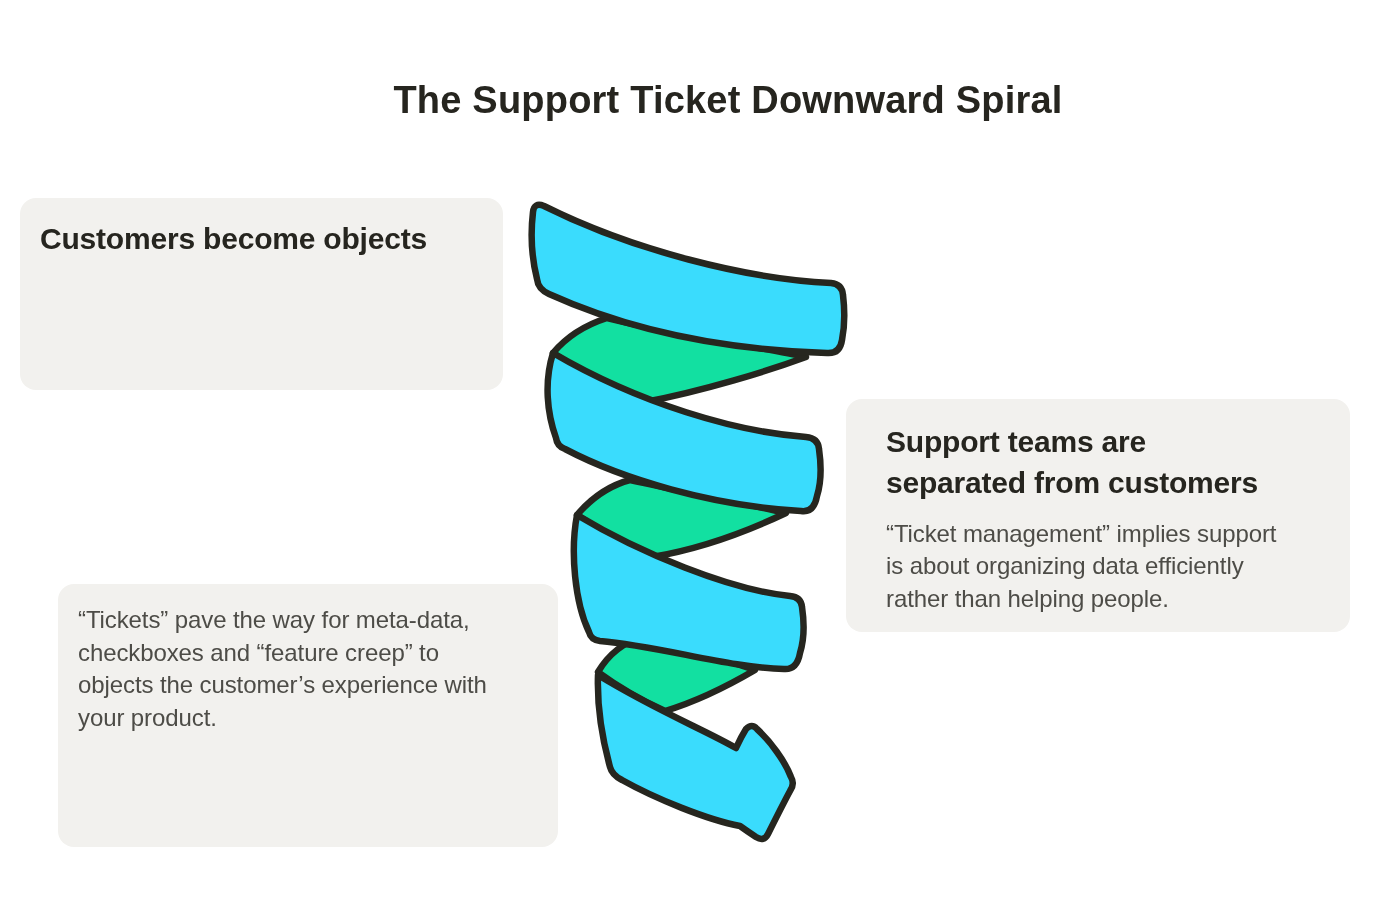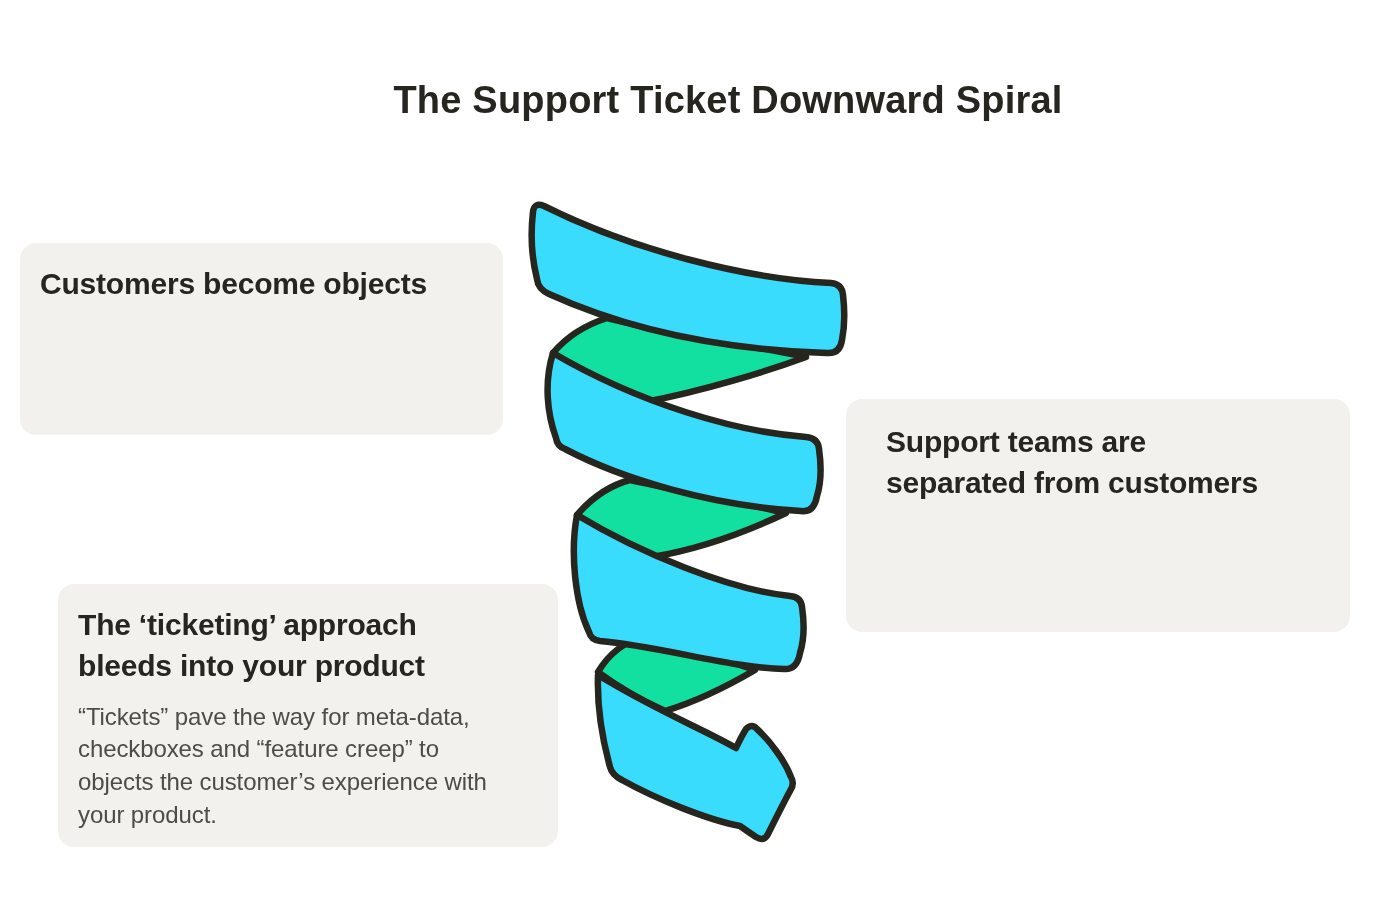--- a/index.html
+++ b/index.html
@@ -18,21 +18,21 @@
     border-radius:16px;box-sizing:border-box;
   }
   .card h2{
     margin:0 0 14px 0;font-size:30px;font-weight:bold;line-height:1.38;
     color:var(--heading,#26251f);white-space:pre-line;letter-spacing:-.2px;
   }
   .card p{
     margin:0;font-size:24px;line-height:1.36;
     color:var(--body,#4d4c47);white-space:pre-line;letter-spacing:-.1px;
   }
-  #card-1{left:20px;top:198px;width:483px;height:192px;padding:20px 20px;margin-top:45px;}
+  #card-1{left:20px;top:198px;width:483px;height:192px;padding:20px 20px;}
   #card-2{left:846px;top:399px;width:504px;height:233px;padding:22px 40px;}
   #card-3{left:58px;top:584px;width:500px;height:263px;padding:20px 20px;}
   .spiral-svg{position:absolute;left:0;top:0;width:1380px;height:912px;}
   .spiral-svg path{
     stroke:var(--outline,#26261f);
     stroke-width:6.5;
     stroke-linejoin:round;
     stroke-linecap:round;
   }
 </style>
@@ -53,22 +53,23 @@
   <path d="M 598 675 C 655 710 705 730 736 748 Q 741 737 746 729 Q 752 723 757 729 C 770 741 785 761 791 777 Q 795 784 790 791 C 783 804 774 822 768 834 Q 764 842 756 837 Q 747 831 740 826 C 708 820 656 799 622 780 Q 612 775 610 767 C 602 738 597 704 598 675 Z" fill="#3adcfd"></path>
 </svg>
 
 <div class="card" id="card-1">
   <h2>Customers become objects</h2>
 </div>
 
 <div class="card" id="card-2">
   <h2>Support teams are
 separated from customers</h2>
+  <p>“Ticket management” implies support
+is about organizing data efficiently
+rather than helping people.</p>
 </div>
 
 <div class="card" id="card-3">
-  <h2>The ‘ticketing’ approach
-bleeds into your product</h2>
   <p>“Tickets” pave the way for meta-data,
 checkboxes and “feature creep” to
 objects the customer’s experience with
 your product.</p>
 </div>
 
 </body></html>

